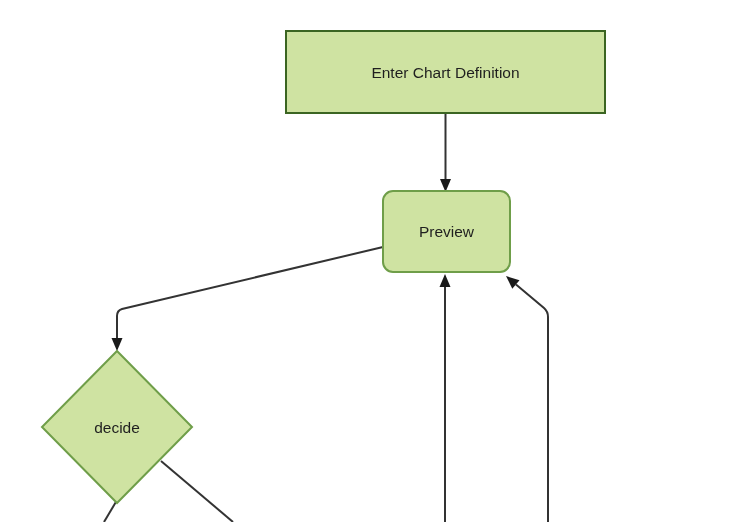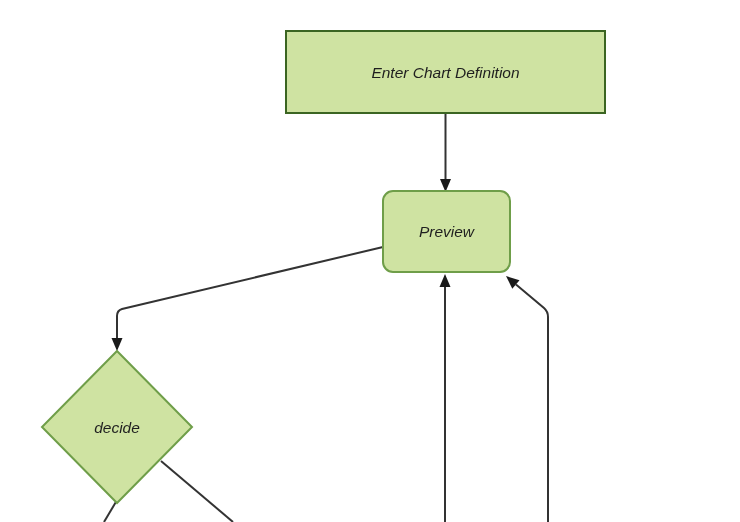--- a/index.html
+++ b/index.html
@@ -15,21 +15,20 @@
   body{
     background:var(--background);
     font-family:"Liberation Sans", sans-serif;
   }
   .page{
     position:relative;
     width:740px;
     height:522px;
     background:var(--background);
     overflow:hidden;
-    font-style:italic;
   }
   svg{display:block;}
   .node-shape{
     fill:var(--node_fill);
     stroke-width:2px;
   }
   .border-dark{stroke:var(--node_border_dark);}
   .border-medium{stroke:var(--node_border_medium);}
   .node-label{
     fill:var(--node_text);

